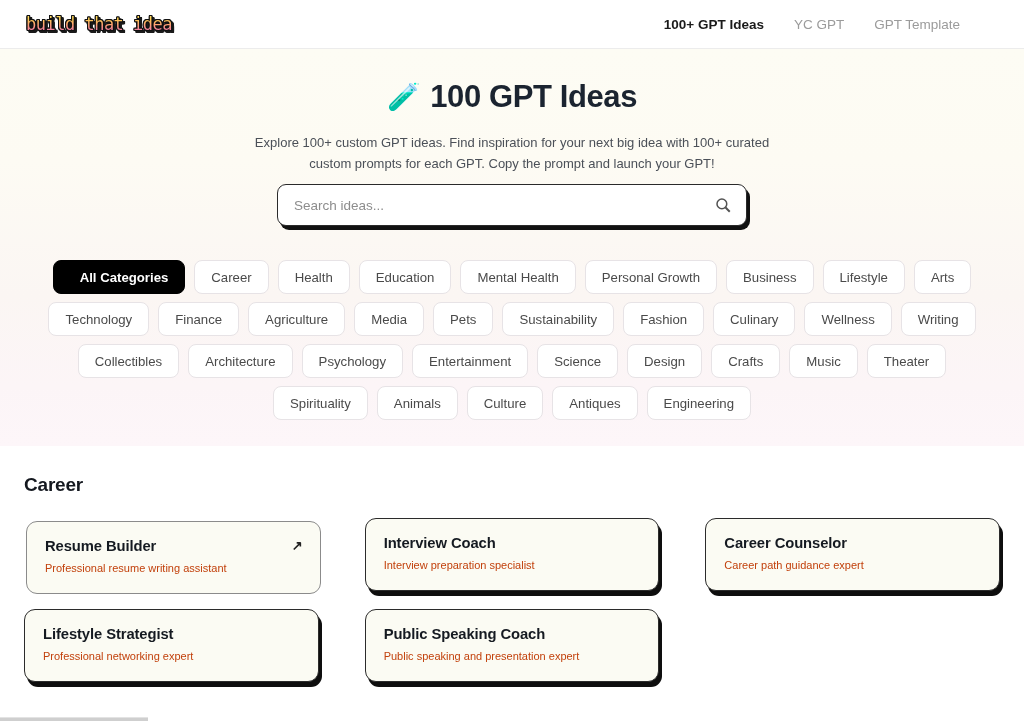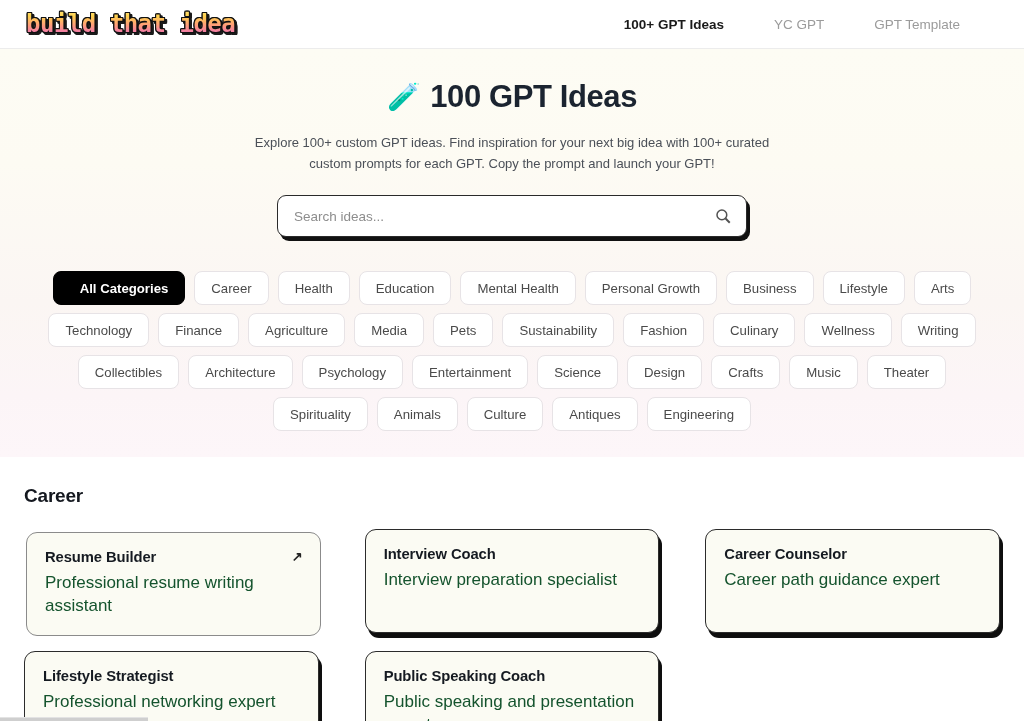--- a/index.html
+++ b/index.html
@@ -19,22 +19,22 @@
     border-bottom: 1px solid #ececec;
     display: flex;
     align-items: center;
     justify-content: space-between;
     padding: 0 24px 0 24px;
     position: relative;
     z-index: 5;
   }
   .logo {
     font-family: "DejaVu Sans Mono", monospace;
-    font-weight: bold;
-    font-size: 24px;
+    font-weight: normal;
+    font-size: 17px;
     letter-spacing: -0.5px;
     line-height: 1;
     padding: 2px 2px;
     background: linear-gradient(180deg,#ffe27a 0%,#ffd24d 22%,#ff9b7a 55%,#f07ba8 80%,#e05c9b 100%);
     -webkit-background-clip: text;
     background-clip: text;
     color: transparent;
     text-shadow: none;
     filter: drop-shadow(1px 0 0 #111) drop-shadow(-1px 0 0 #111)
             drop-shadow(0 1px 0 #111) drop-shadow(0 -1px 0 #111)
@@ -42,21 +42,21 @@
     white-space: nowrap;
     user-select: none;
   }
   .nav {
     display: flex;
     align-items: center;
     gap: 30px;
     font-size: 13.5px;
     padding-right: 40px;
   }
-  .nav a { text-decoration: none; color: #9b9b9b; white-space: nowrap; margin-left: 20px; }
+  .nav a { text-decoration: none; color: #9b9b9b; white-space: nowrap; }
   .nav a.active { color: #1a1a1a; font-weight: 600; }
 
   
   .hero {
     background: linear-gradient(180deg, #fdfcf4 0%, #fdfbf3 28%, #fbf6f3 62%, #fcf5f7 85%, #fdf6f9 100%);
     padding: 30px 0 26px 0;
     text-align: center;
   }
   .hero-title {
     font-size: 31px;
@@ -72,21 +72,21 @@
   .tube-icon { font-size: 27px; line-height: 1; }
   .hero-sub {
     font-size: 13px;
     color: #4b5058;
     line-height: 1.62;
     max-width: 540px;
     margin: 0 auto;
   }
 
   
-  .search-wrap { margin: 21px auto 0 auto; width: 470px; position: relative; }
+  .search-wrap { margin: 10px auto 0 auto; width: 470px; position: relative; }
   .search-box {
     width: 100%;
     height: 42px;
     border: 1.5px solid #2a2a2a;
     border-radius: 9px;
     background: #ffffff;
     box-shadow: 3px 4px 0 0 #111111;
     display: flex;
     align-items: center;
     padding: 0 14px;
@@ -163,21 +163,21 @@
     border-color: #8b8b8b;
     transform: translate(2px, 3px);
   }
   .card-title {
     font-size: 14.8px;
     font-weight: 700;
     color: #151a21;
     margin: 0 0 7px 0;
     letter-spacing: -0.1px;
   }
-  .card-desc { font-size: 17px; color: #14532d; line-height: 1.35; }
+  .card-desc { font-size: 11px; color: #c2410c; line-height: 1.35; }
   .card-arrow {
     position: absolute;
     top: 17px; right: 17px;
     font-size: 13px;
     color: #222;
     font-weight: 700;
     line-height: 1;
   }
 
   

